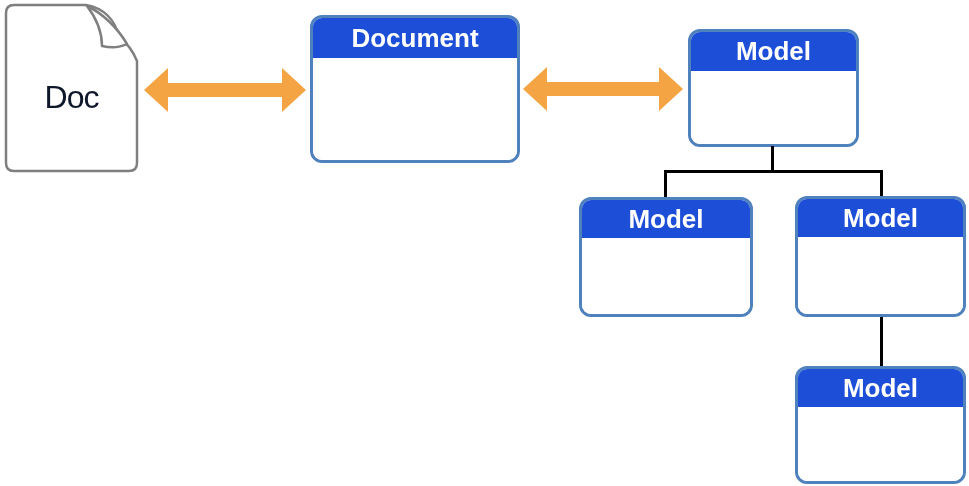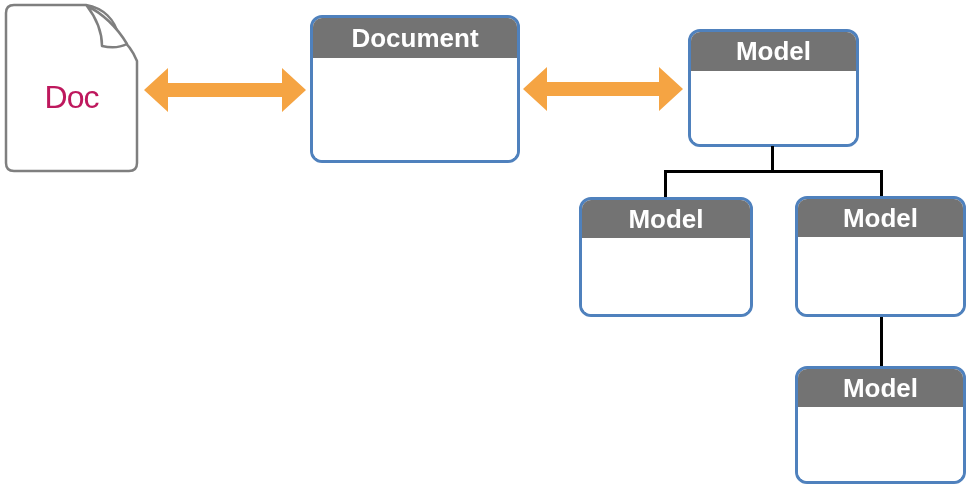--- a/index.html
+++ b/index.html
@@ -22,21 +22,21 @@
     position: absolute;
     background: #ffffff;
     border: 3px solid #4F81BD;
     border-radius: 12px;
     overflow: hidden;
     box-sizing: border-box;
     display: flex;
     flex-direction: column;
   }
   .node-header {
-    background: #737373;
+    background: #1d4ed8;
     color: #ffffff;
     font-weight: bold;
     font-size: 26px;
     display: flex;
     align-items: center;
     justify-content: center;
     flex: 0 0 auto;
   }
   .node-body {
     flex: 1 1 auto;
@@ -51,21 +51,21 @@
 
   
   .doc-label {
     position: absolute;
     left: 6px;
     top: 79px;
     width: 131px;
     text-align: center;
     font-size: 32px;
     letter-spacing: -1px;
-    color: #be185d;
+    color: #0f172a;
   }
 </style>
 </head>
 <body>
 
 <div id="canvas">
 
   <div class="abs" style="left:0; top:0; width:145px; height:180px;">
     <svg width="145" height="180" viewBox="0 0 145 180">
       <path d="M 14 5 L 86 5 C 103 8 115 19 119 37 C 127 43 133 51 137 61 L 137 163

